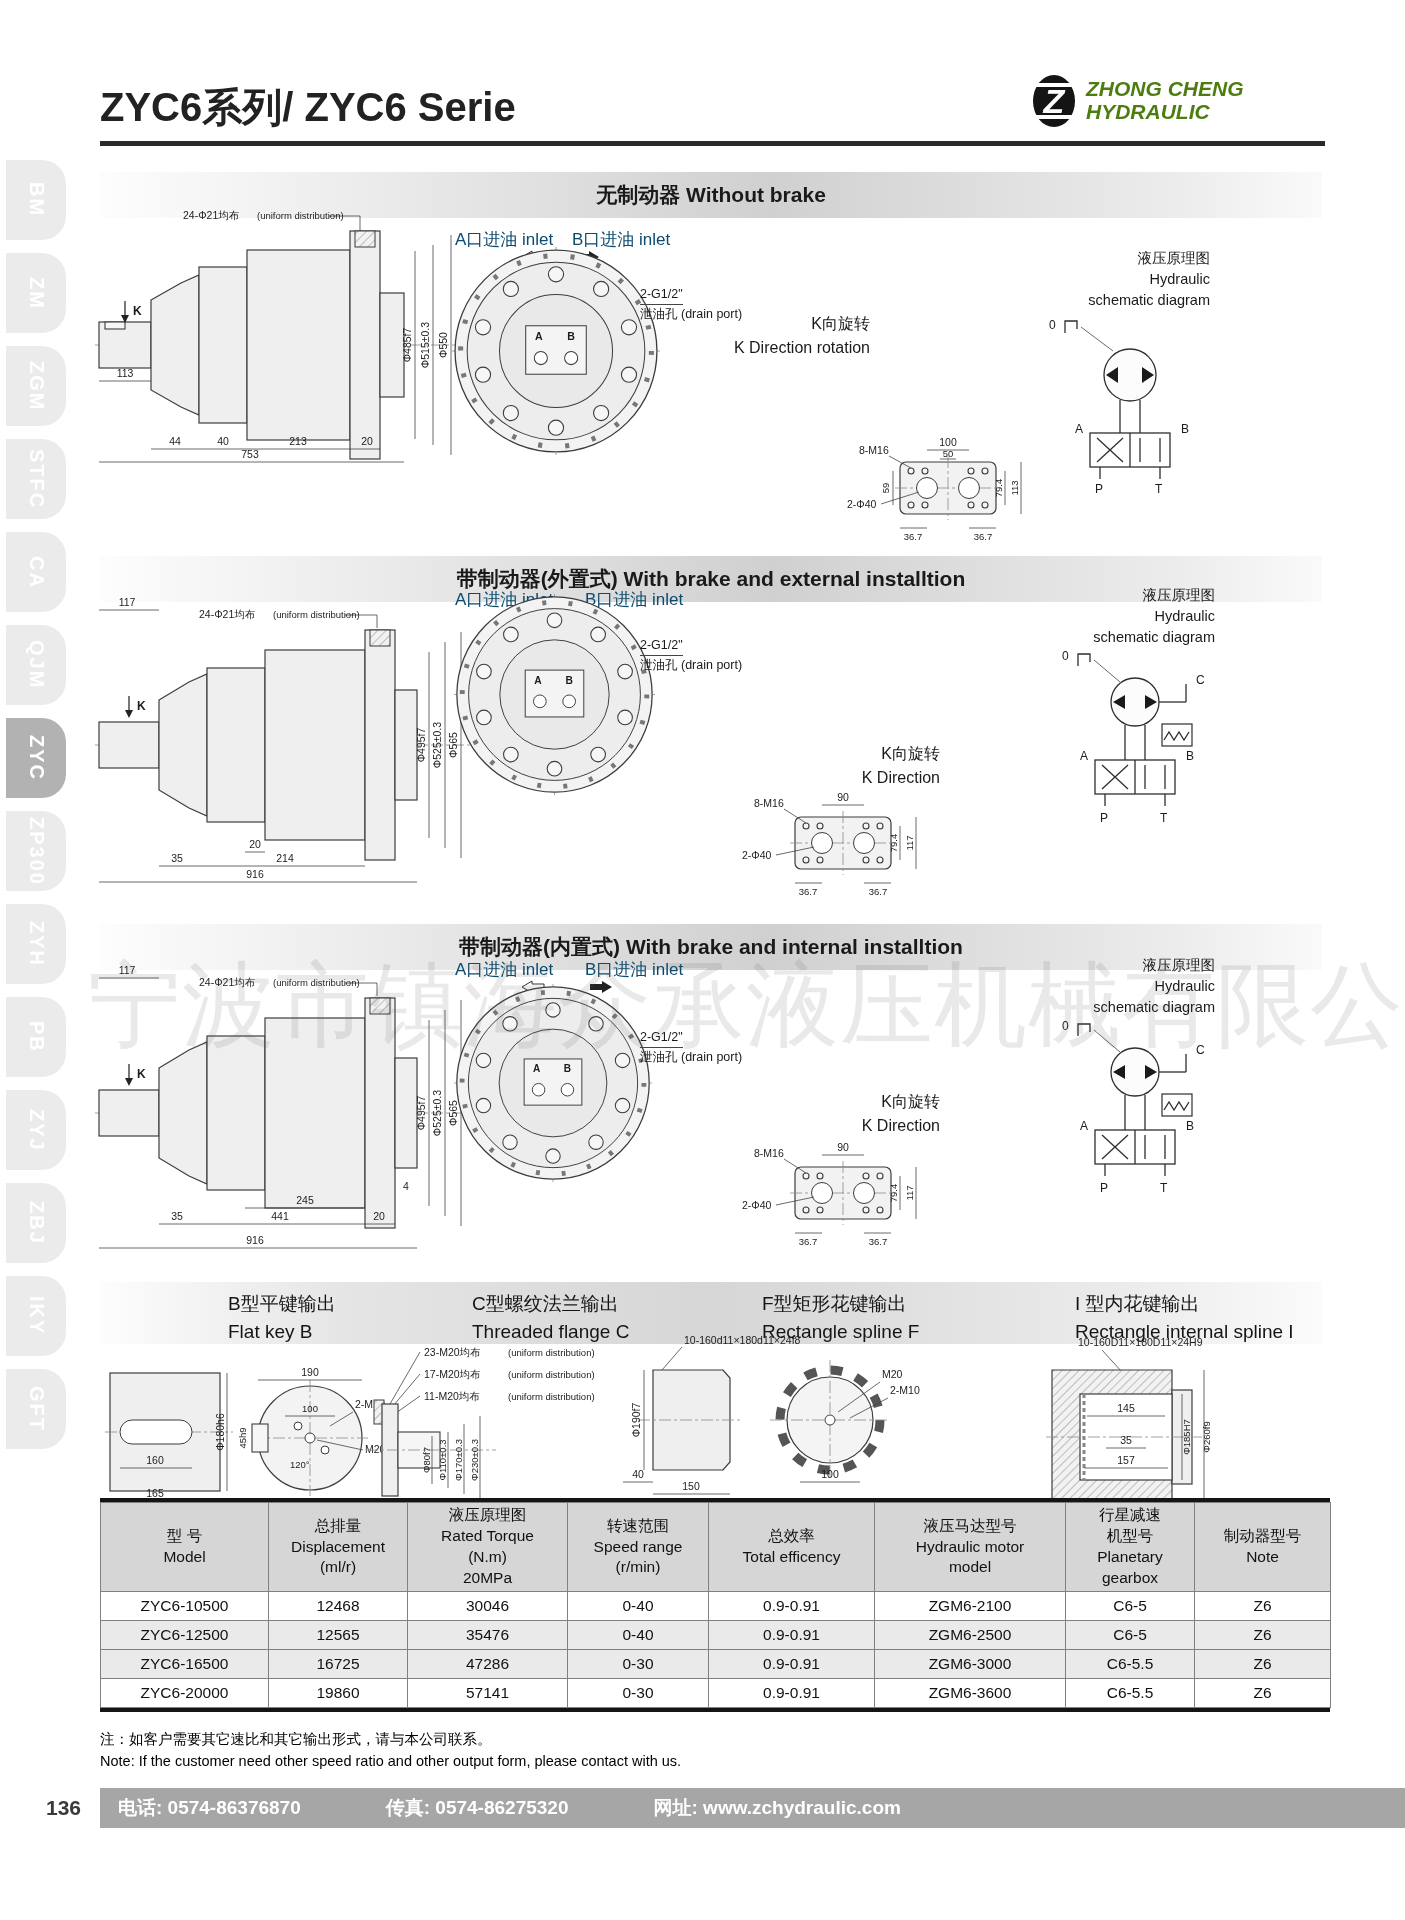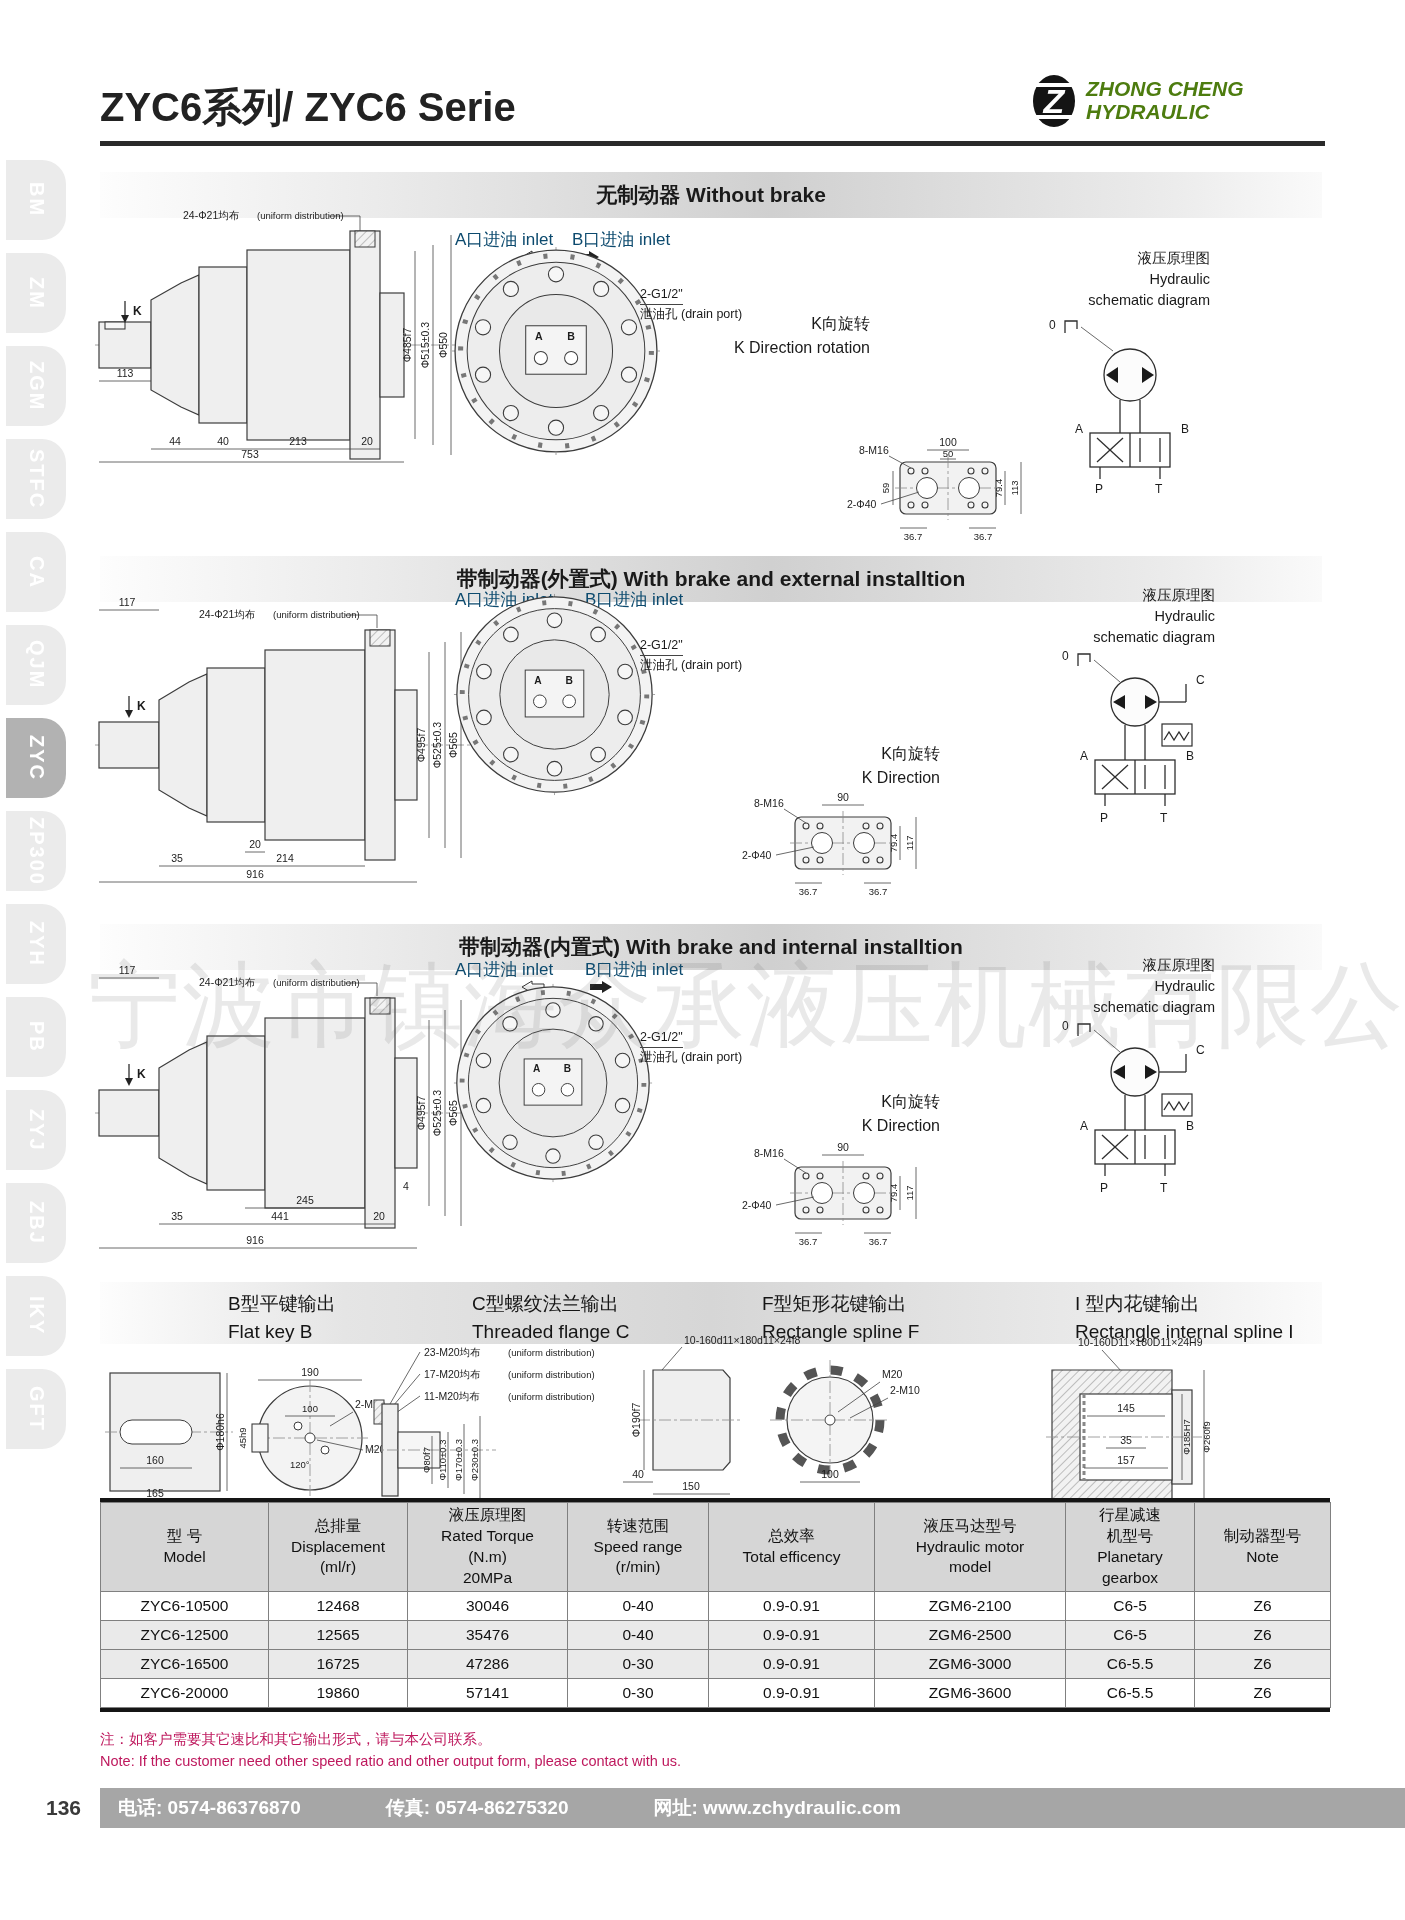--- a/index.html
+++ b/index.html
@@ -41,21 +41,21 @@
   .sln{stroke:#2e2e2e;stroke-width:1.3;fill:none;}
   
   .tblwrap{position:absolute;left:100px;top:1498px;width:1230px;
            border-top:4px solid #151515;border-bottom:4px solid #151515;}
   table.spec{border-collapse:collapse;width:100%;table-layout:fixed;}
   table.spec th,table.spec td{border:1px solid #808080;text-align:center;vertical-align:middle;
            font-weight:normal;color:#111;}
   table.spec th{background:#d6d6d6;height:86px;font-size:15.5px;line-height:1.35;}
   table.spec td{height:26px;font-size:15.5px;}
   tr.alt td{background:#eaeaea;}
-  .notes{position:absolute;left:100px;top:1728px;font-size:14.5px;line-height:1.55;color:#be185d;}
+  .notes{position:absolute;left:100px;top:1728px;font-size:14.5px;line-height:1.55;color:#000000;}
   .fbar{position:absolute;left:100px;top:1788px;width:1305px;height:40px;background:#a6a6a6;
         display:flex;align-items:center;color:#fff;font-size:19px;font-weight:bold;gap:85px;padding-left:18px;box-sizing:border-box;}
   .pnum{position:absolute;left:46px;top:1796px;font-size:21px;font-weight:bold;color:#3a3a3a;}
 </style>
 </head>
 <body>
 
 <div id="page">
 
   <svg width="0" height="0">

